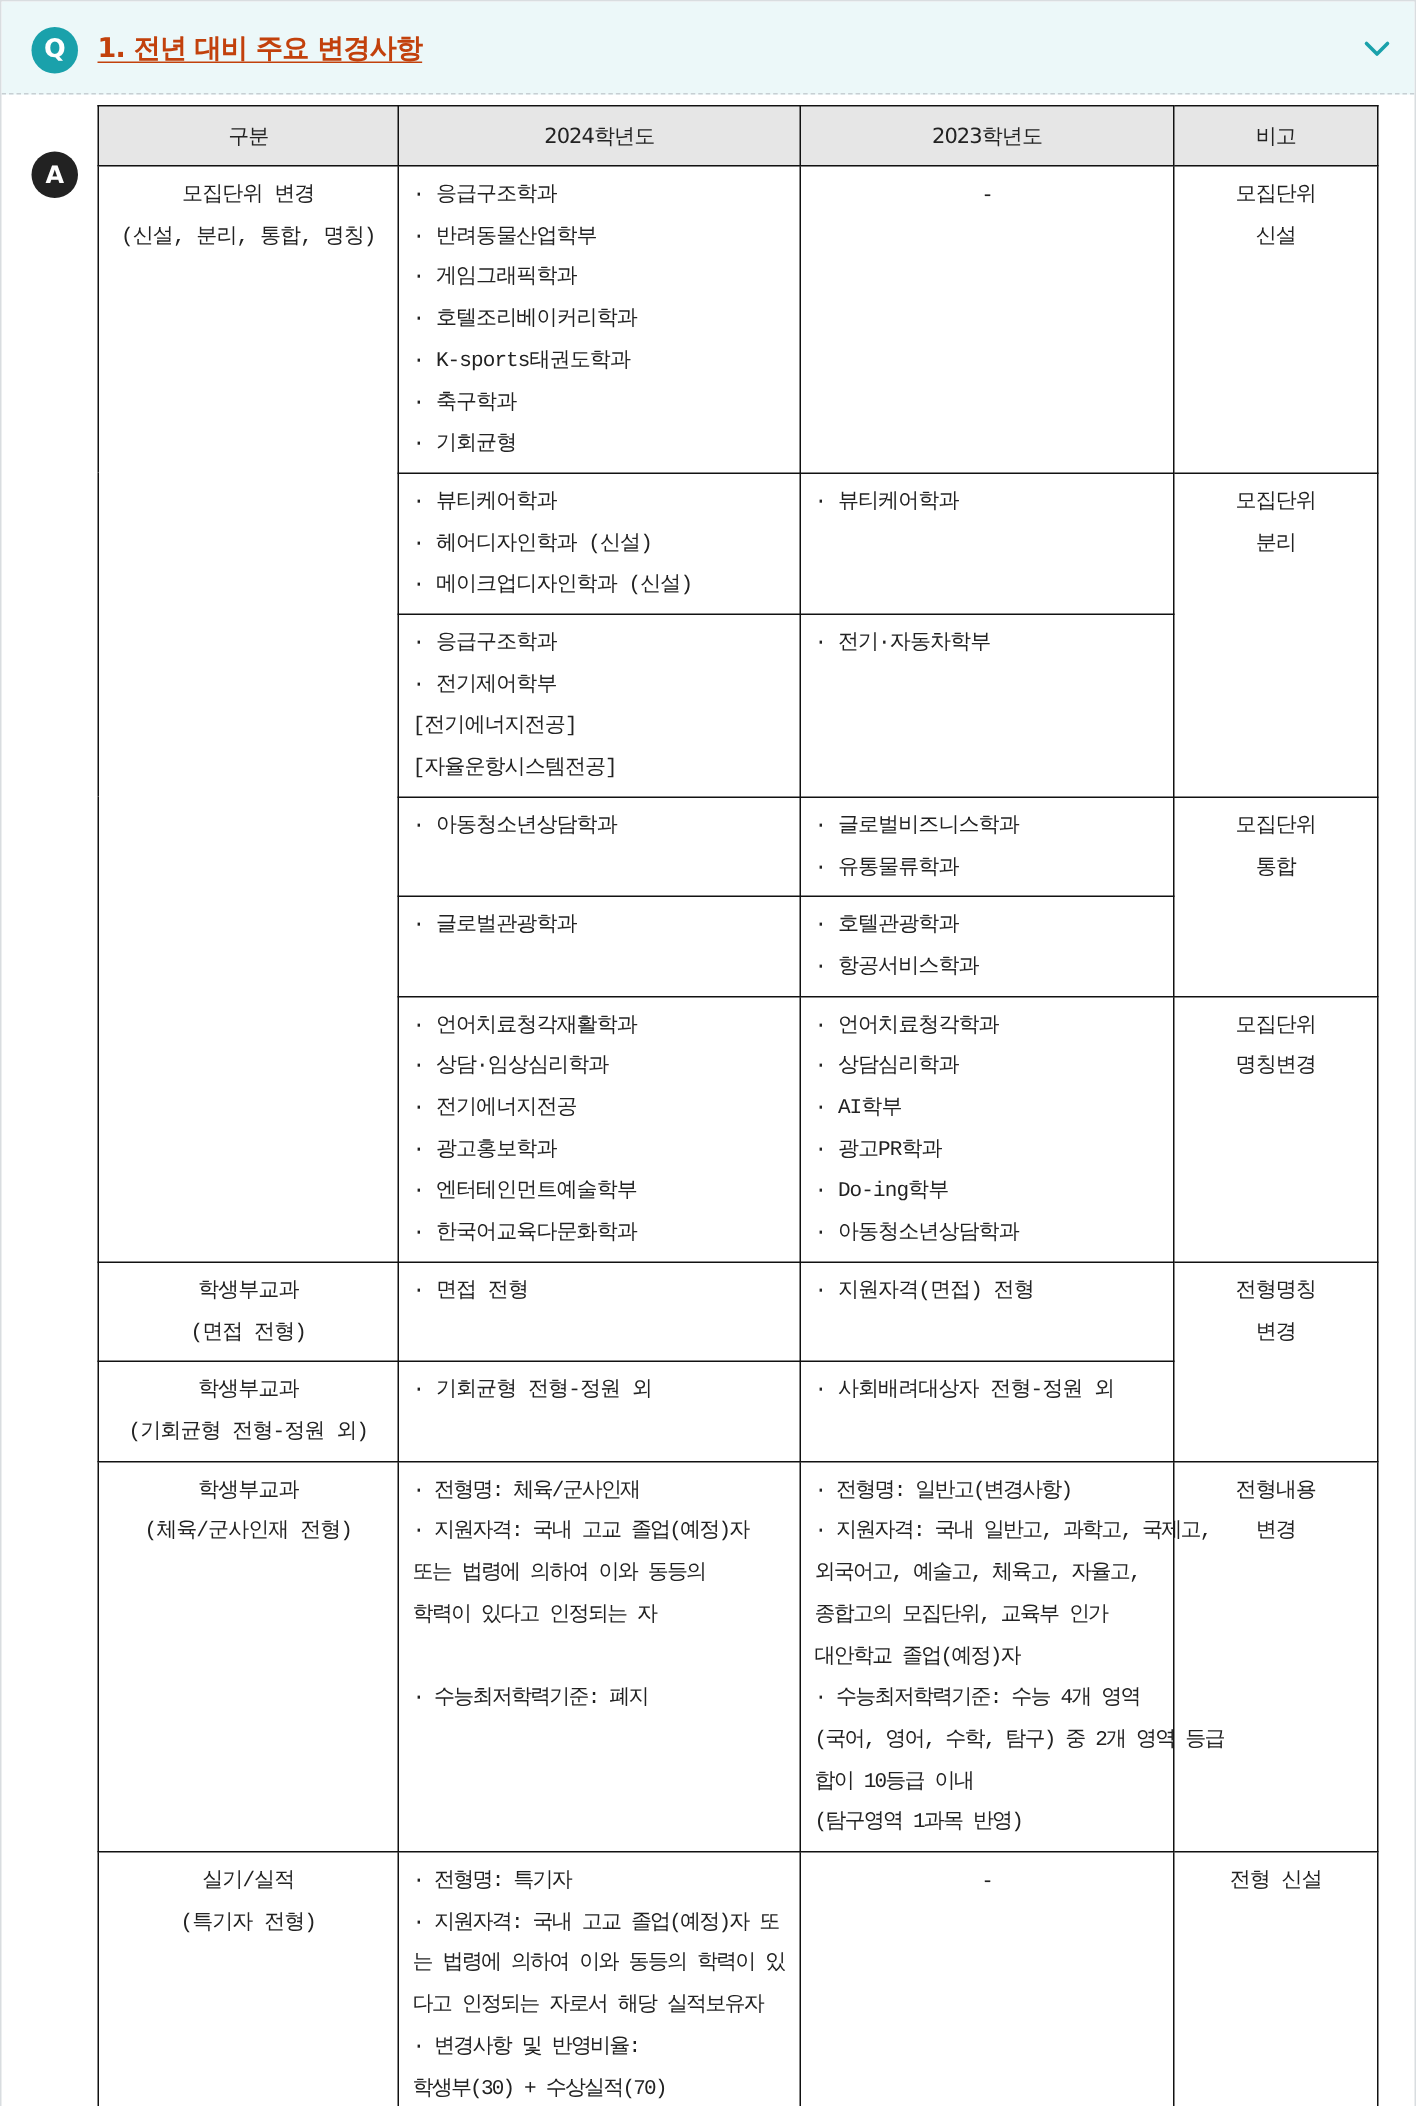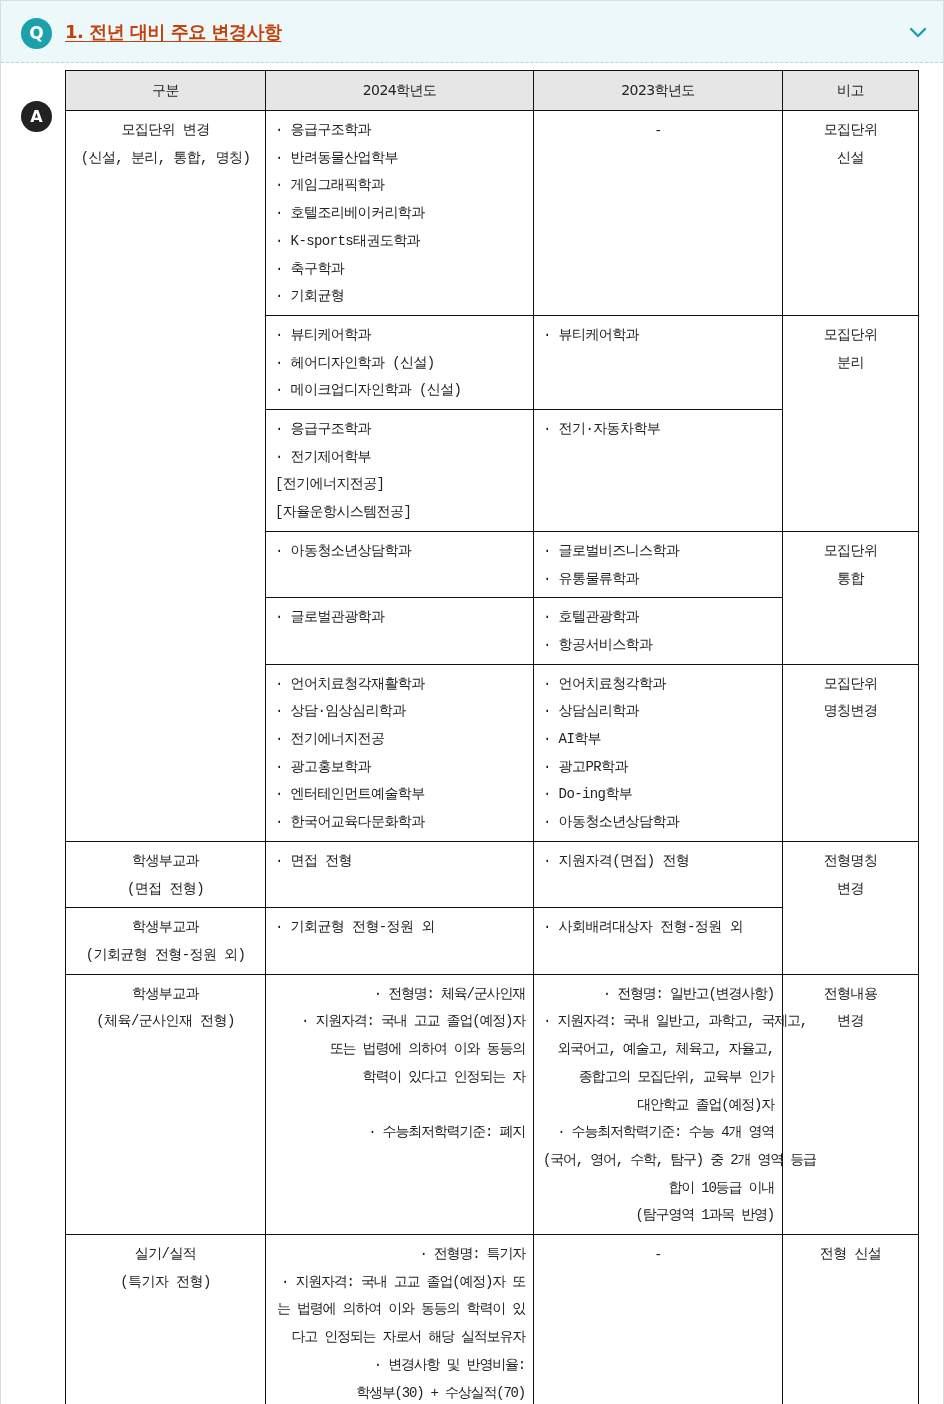--- a/index.html
+++ b/index.html
@@ -99,21 +99,21 @@
     td.dash {
       text-align: center;
       padding: 6px 4px;
     }
     .line {
       display: block;
       line-height: 27.7px;
       white-space: nowrap;
     }
     .line.blank { height: 27.7px; }
-    .compact .line { letter-spacing: -1.2px; text-align: right; }
+    .compact .line { letter-spacing: -1.2px; }
   </style>
 </head>
 <body>
 
 <div class="faq-header">
   <div class="q-badge">Q</div>
   <div class="faq-title">1. 전년 대비 주요 변경사항</div>
   <svg class="chevron" viewBox="0 0 18 18">
     <polyline points="2,6 9,13 16,6" fill="none" stroke="#1aa1ab" stroke-width="2.4" stroke-linecap="round" stroke-linejoin="round"></polyline>
   </svg>

